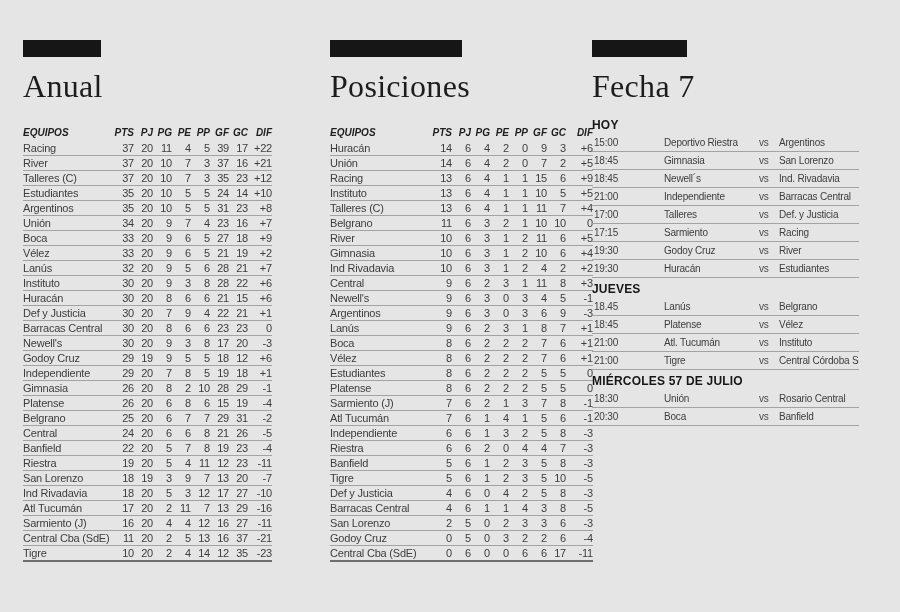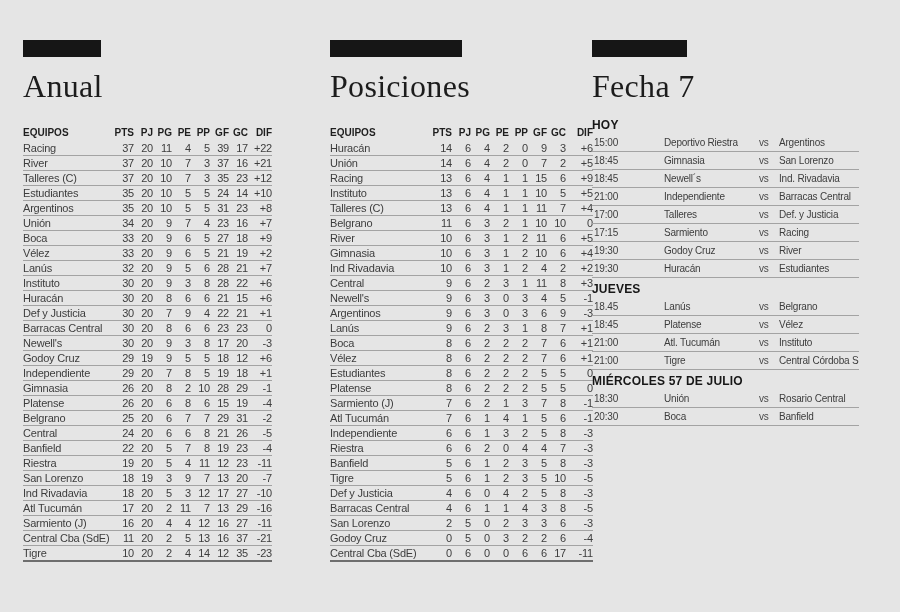--- a/index.html
+++ b/index.html
@@ -28,20 +28,21 @@
 
   table.standings {
     width:100%; border-collapse:collapse; table-layout:fixed;
     margin-top:24px; font-size:11px; color:#3d3d3d;
     letter-spacing:-0.2px;
   }
   table.standings th {
     font-size:10px; font-weight:700; color:#1e1e1e;
     text-align:right; padding:0 0 3px 0; letter-spacing:0;
     white-space:nowrap;
+    font-style:italic;
   }
   table.standings th.team { text-align:left; }
   table.standings td {
     text-align:right; height:14px; line-height:14px;
     white-space:nowrap; overflow:hidden; padding:0;
   }
   table.standings td.team { text-align:left; }
   table.standings tbody tr { border-bottom:1px solid #a3a3a3; }
   table.standings tbody tr:last-child { border-bottom:2px solid #6e6e6e; }
 

